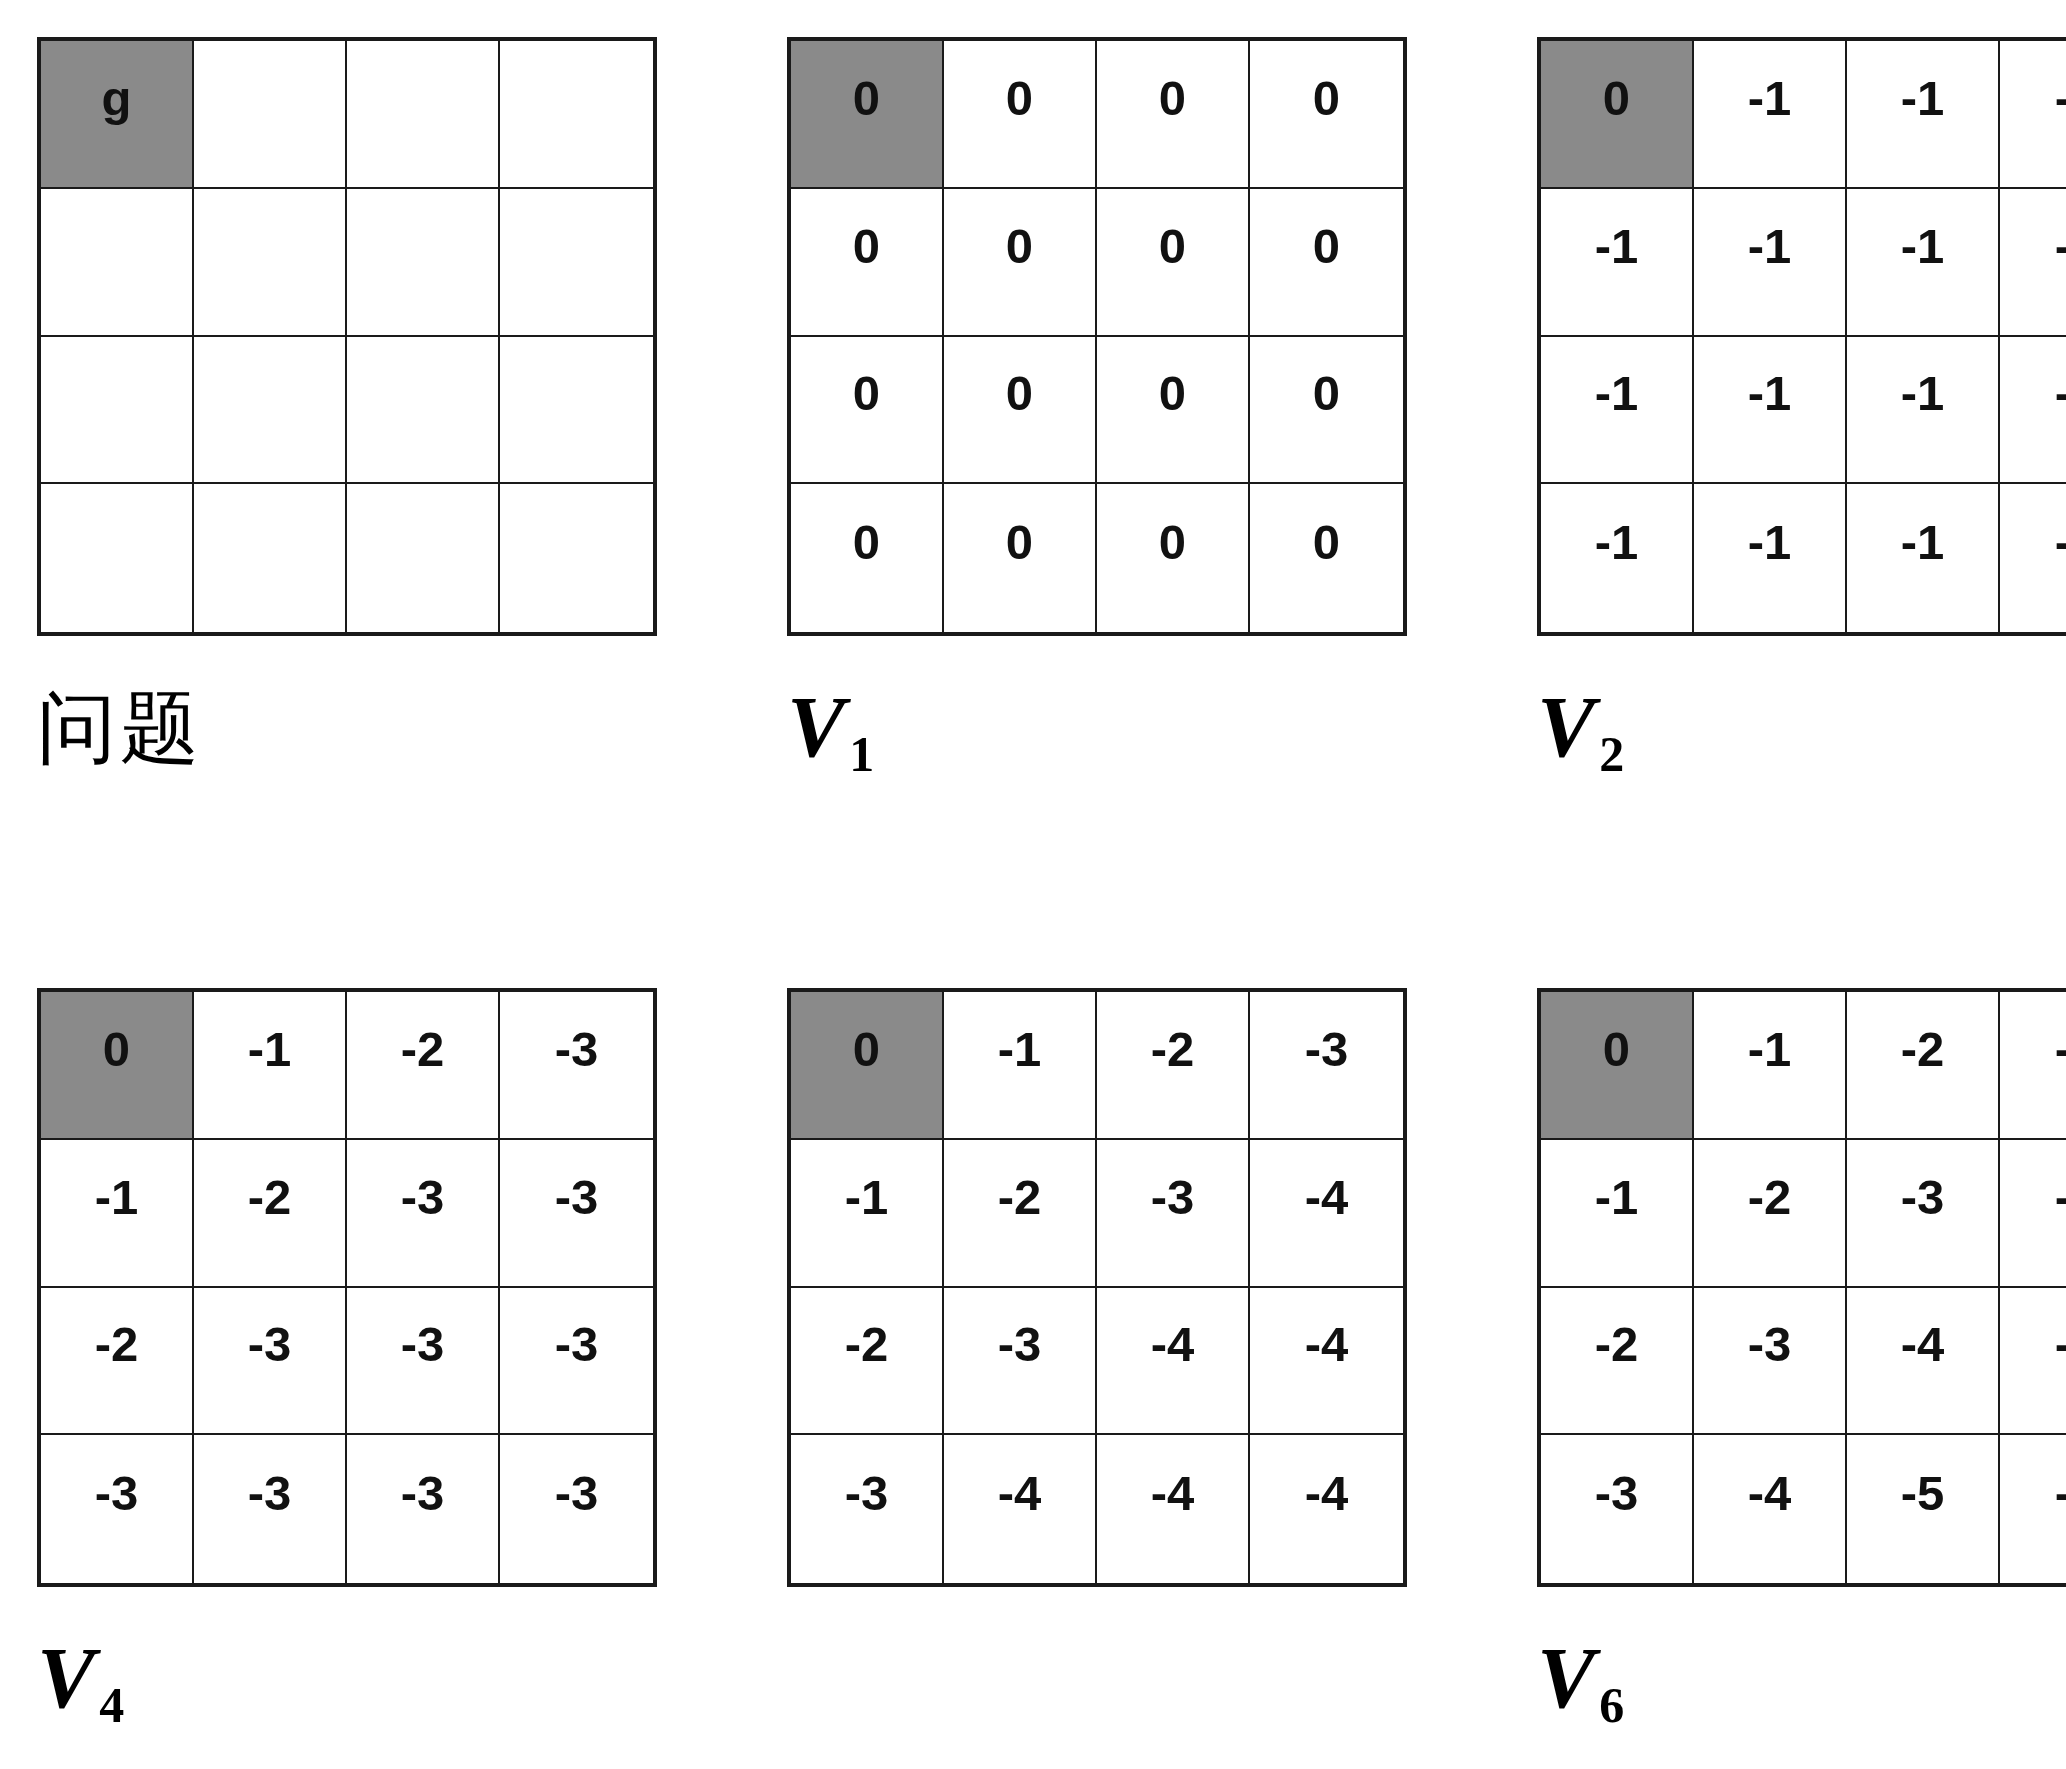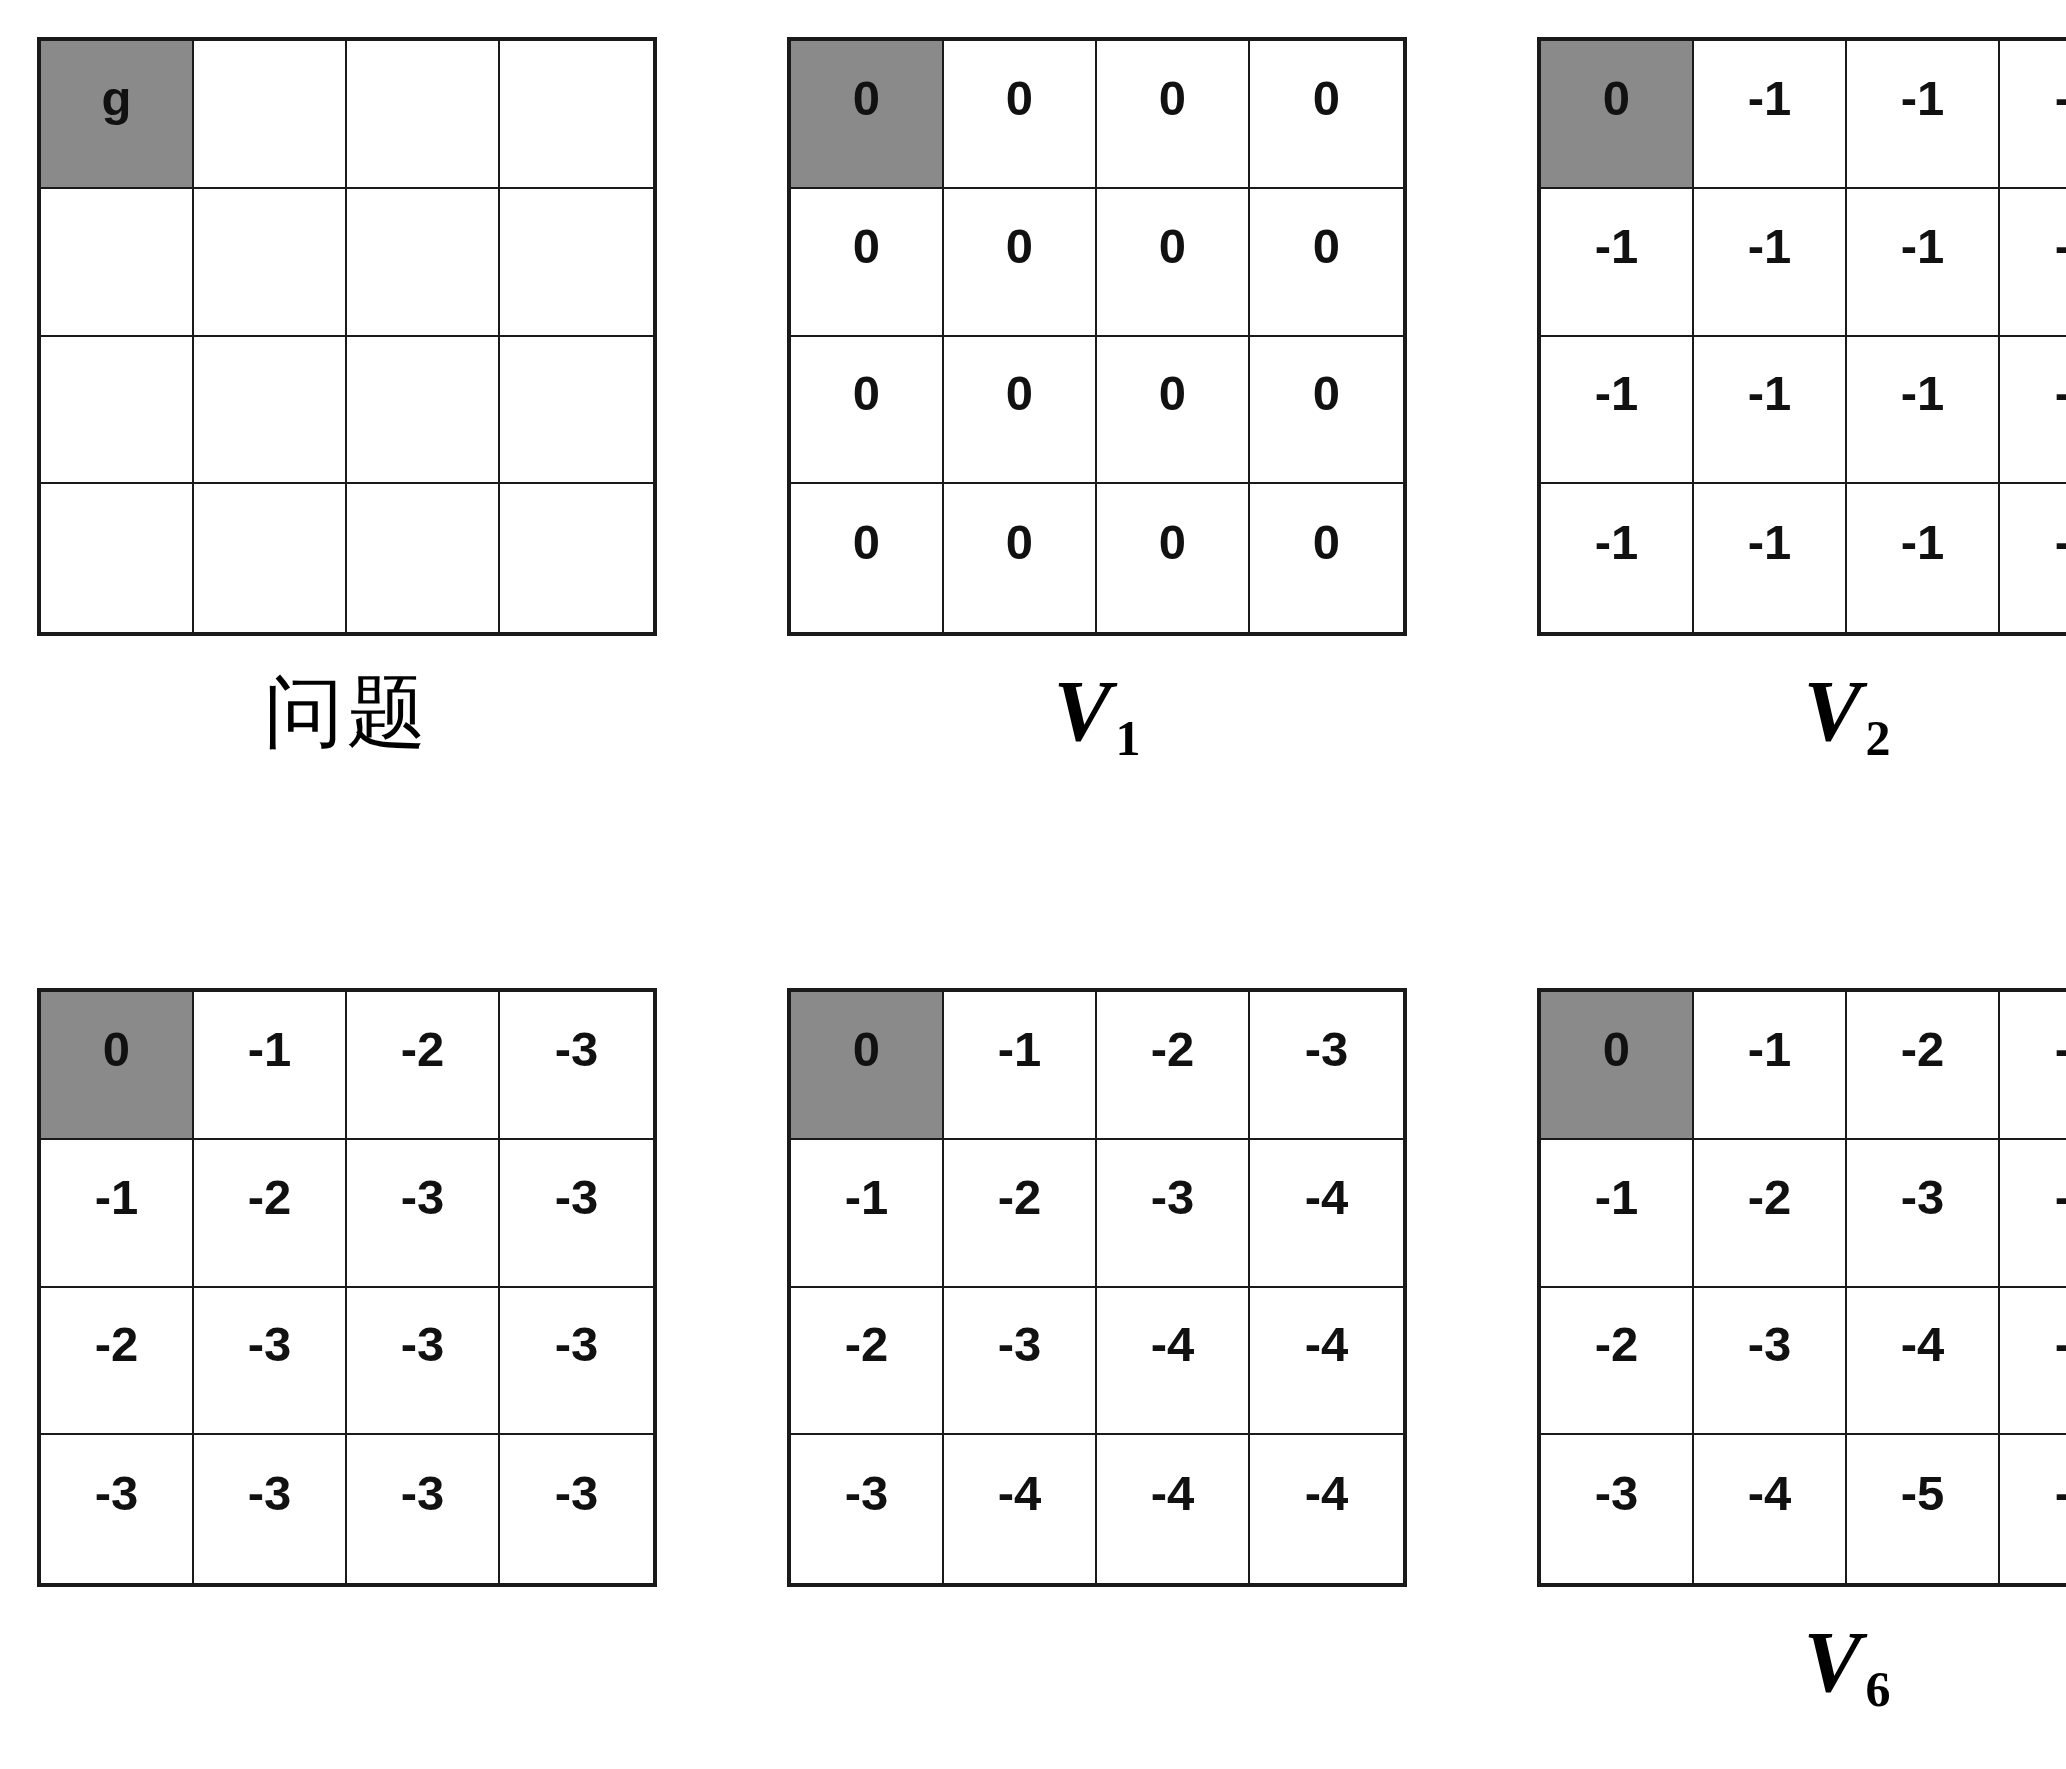--- a/index.html
+++ b/index.html
@@ -54,22 +54,22 @@
     padding-bottom: 31px; 
   }
   .cell.col-last { border-right: none; }
   .cell.row-last { border-bottom: none; }
   .cell.goal { background: #8a8a8a; }
   .cell.empty { }
 
   
   .caption {
     width: 620px;
-    text-align: center;
-    margin-top: 24px;
+    text-align: left;
+    margin-top: 40px;
     height: 107px;
     color: #000000;
     white-space: nowrap;
   }
 
   .caption .vlabel {
     font-family: "Liberation Serif", "DejaVu Serif", serif;
     font-style: italic;
     font-weight: 700;
     font-size: 87px;
@@ -176,20 +176,21 @@
         <div class="cell col-last">-3</div>
         <div class="cell">-2</div>
         <div class="cell">-3</div>
         <div class="cell">-3</div>
         <div class="cell col-last">-3</div>
         <div class="cell row-last">-3</div>
         <div class="cell row-last">-3</div>
         <div class="cell row-last">-3</div>
         <div class="cell col-last row-last">-3</div>
       </div>
+      <div class="caption"><span class="vlabel">V</span><span class="vsub">4</span></div>
     </div>
     <div class="panel pos-r2 pos-c2">
       <div class="grid">
         <div class="cell goal">0</div>
         <div class="cell">-1</div>
         <div class="cell">-2</div>
         <div class="cell col-last">-3</div>
         <div class="cell">-1</div>
         <div class="cell">-2</div>
         <div class="cell">-3</div>

